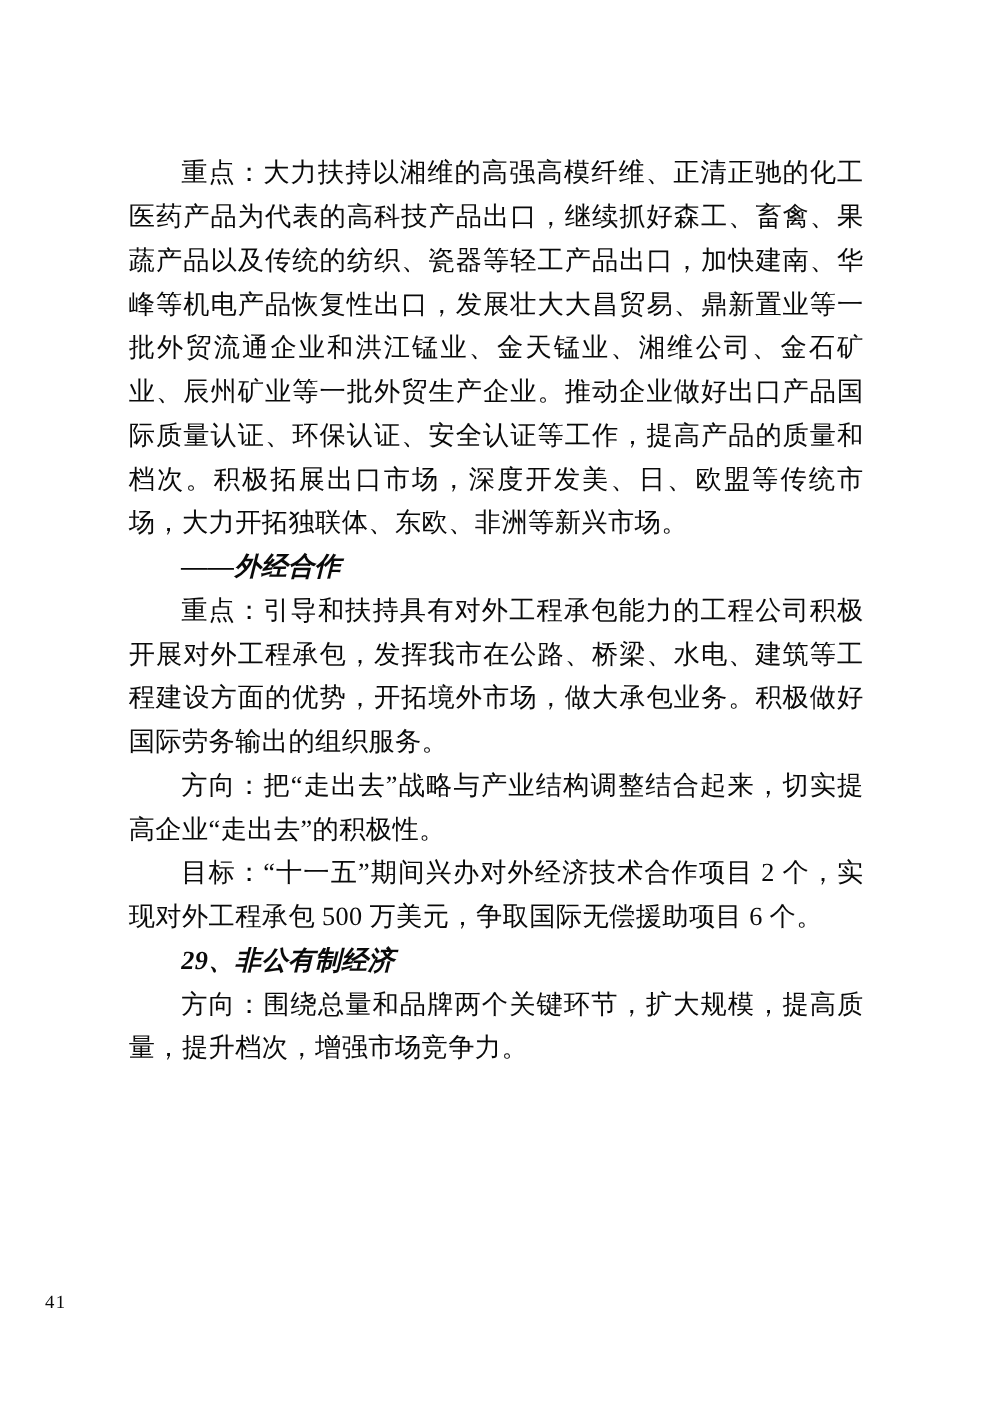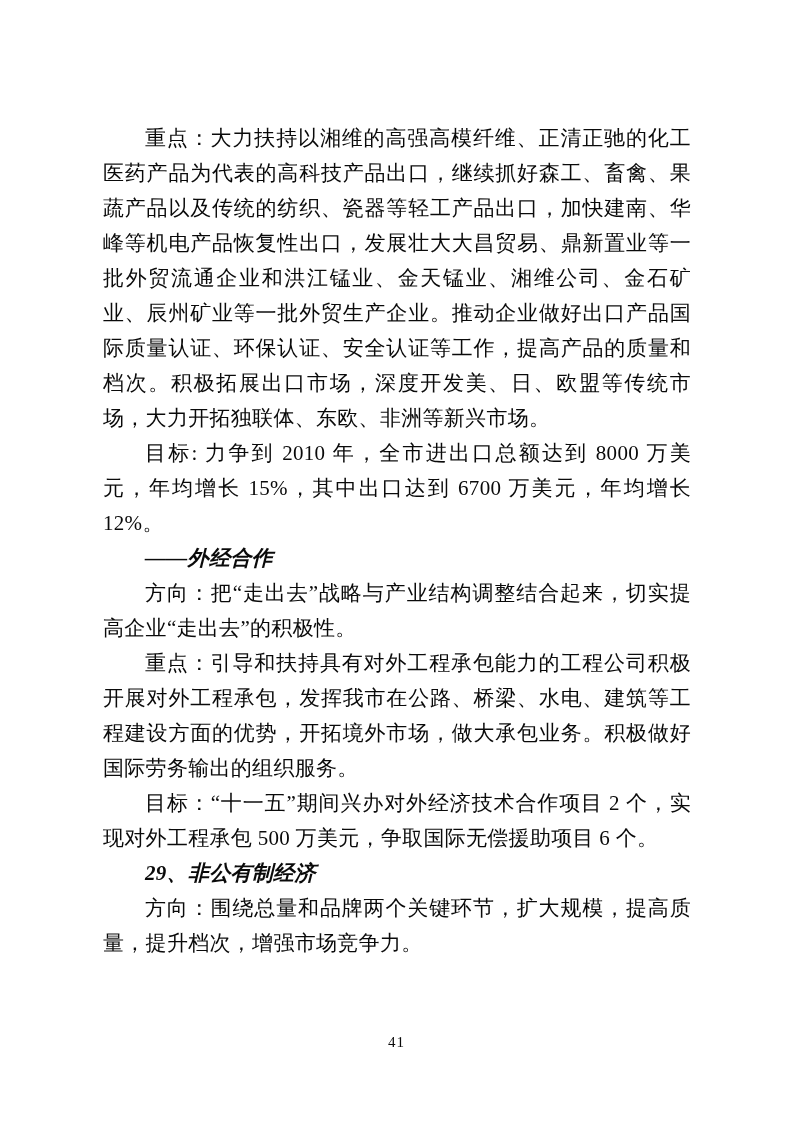--- a/index.html
+++ b/index.html
@@ -34,35 +34,34 @@
     margin: 0;
     text-indent: 2em;
     font-weight: bold;
     font-style: italic;
   }
   .page-number {
     position: absolute;
     left: 0;
     right: 0;
     top: 1034px;
-    text-align: center;
     font-size: 15px;
     letter-spacing: 1px;
     color: #0a0a0a;
+    padding-left: 36px;
   }
 </style>
 </head>
 <body>
 
 <div class="page">
   <div class="text-block">
     <p class="para">重点：大力扶持以湘维的高强高模纤维、正清正驰的化工医药产品为代表的高科技产品出口，继续抓好森工、畜禽、果蔬产品以及传统的纺织、瓷器等轻工产品出口，加快建南、华峰等机电产品恢复性出口，发展壮大大昌贸易、鼎新置业等一批外贸流通企业和洪江锰业、金天锰业、湘维公司、金石矿业、辰州矿业等一批外贸生产企业。推动企业做好出口产品国际质量认证、环保认证、安全认证等工作，提高产品的质量和档次。积极拓展出口市场，深度开发美、日、欧盟等传统市场，大力开拓独联体、东欧、非洲等新兴市场。</p>
-    <p class="para">目标: 力争到 2010 年，全市进出口总额达到 8000 万美元，年均增长 15%，其中出口达到 6700 万美元，年均增长 12%。</p>
     <p class="heading">——外经合作</p>
+    <p class="para">重点：引导和扶持具有对外工程承包能力的工程公司积极开展对外工程承包，发挥我市在公路、桥梁、水电、建筑等工程建设方面的优势，开拓境外市场，做大承包业务。积极做好国际劳务输出的组织服务。</p>
     <p class="para">方向：把“走出去”战略与产业结构调整结合起来，切实提高企业“走出去”的积极性。</p>
-    <p class="para">重点：引导和扶持具有对外工程承包能力的工程公司积极开展对外工程承包，发挥我市在公路、桥梁、水电、建筑等工程建设方面的优势，开拓境外市场，做大承包业务。积极做好国际劳务输出的组织服务。</p>
     <p class="para">目标：“十一五”期间兴办对外经济技术合作项目 2 个，实现对外工程承包 500 万美元，争取国际无偿援助项目 6 个。</p>
     <p class="heading">29、非公有制经济</p>
     <p class="para">方向：围绕总量和品牌两个关键环节，扩大规模，提高质量，提升档次，增强市场竞争力。</p>
   </div>
 
   <div class="page-number">41</div>
 </div>
 
 </body></html>

